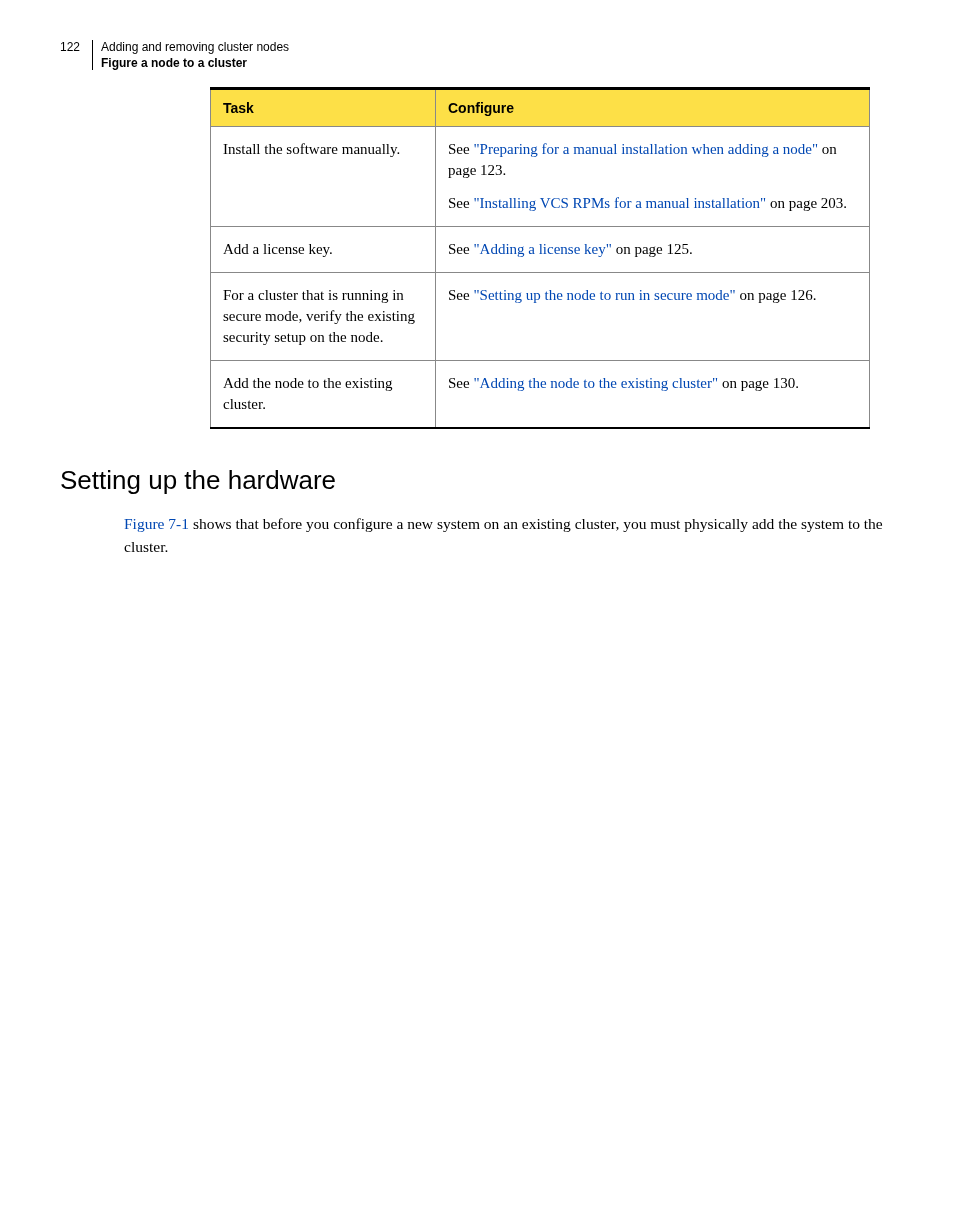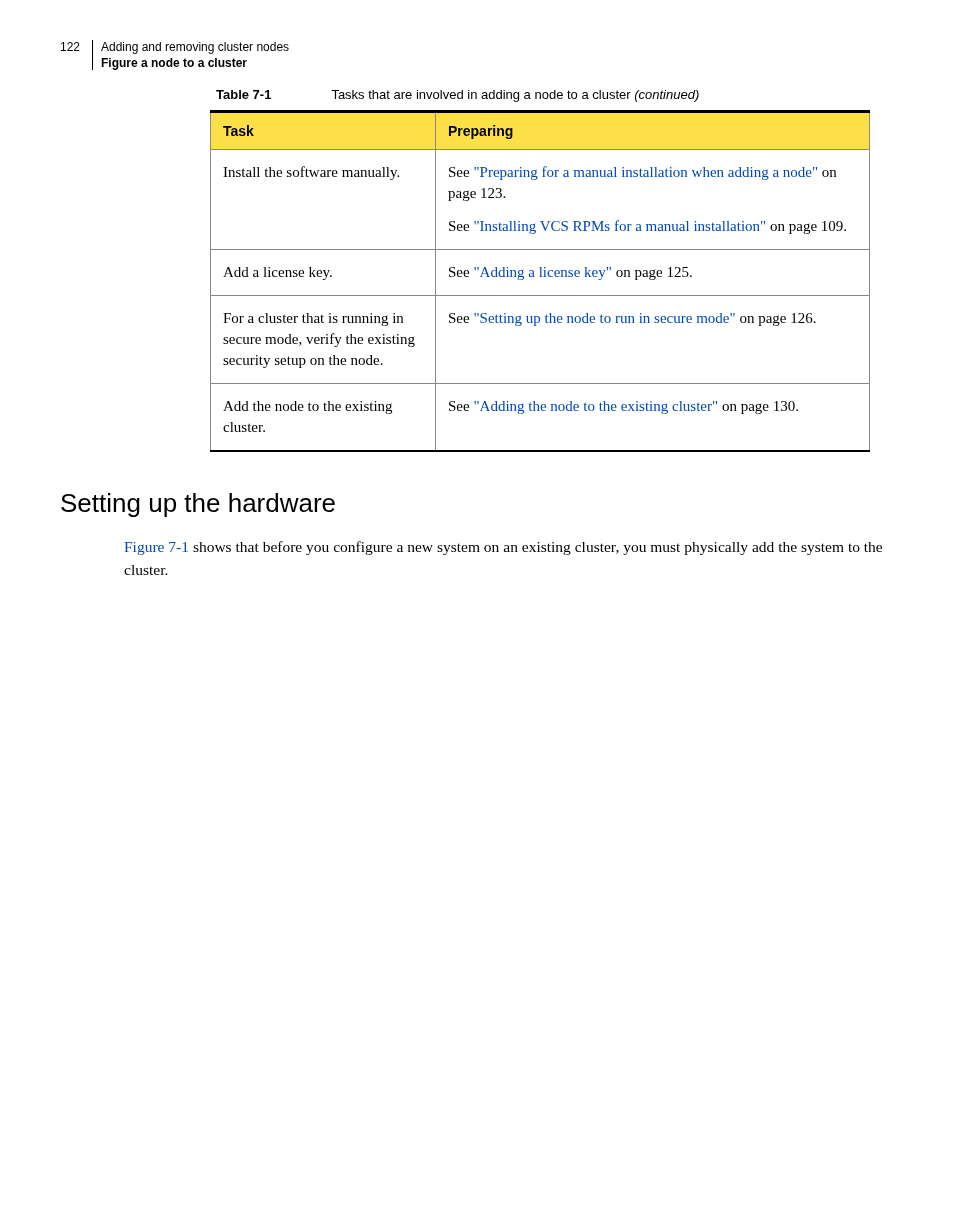--- a/index.html
+++ b/index.html
@@ -110,37 +110,34 @@
   <div class="header-line">
     <div class="page-num">122</div>
     <div class="vline"></div>
     <div class="header-text">
       <div class="h1">Adding and removing cluster nodes</div>
       <div class="h2">Figure a node to a cluster</div>
     </div>
   </div>
 
   <div class="content">
-    <div class="table-caption">
-      <span class="tlabel">Table 7-1</span><span>Tasks that are involved in adding a node to a cluster </span><span class="italic">(continued)</span>
-    </div>
 
     <table class="main">
       <thead>
         <tr>
           <th>Task</th>
-          <th>Preparing</th>
+          <th>Configure</th>
         </tr>
       </thead>
       <tbody id="tbody">
       <tr>
             <td class="col1">Install the software manually.</td>
             <td>
               <div class="ref-block"><span>See </span><span class="link">"Preparing for a manual installation when adding a node"</span><span> on page 123.</span></div>
-              <div class="ref-block"><span>See </span><span class="link">"Installing VCS RPMs for a manual installation"</span><span> on page 109.</span></div>
+              <div class="ref-block"><span>See </span><span class="link">"Installing VCS RPMs for a manual installation"</span><span> on page 203.</span></div>
             </td>
           </tr>
           <tr>
             <td class="col1">Add a license key.</td>
             <td>
               <div class="ref-block"><span>See </span><span class="link">"Adding a license key"</span><span> on page 125.</span></div>
             </td>
           </tr>
           <tr>
             <td class="col1">For a cluster that is running in secure mode, verify the existing security setup on the node.</td>

